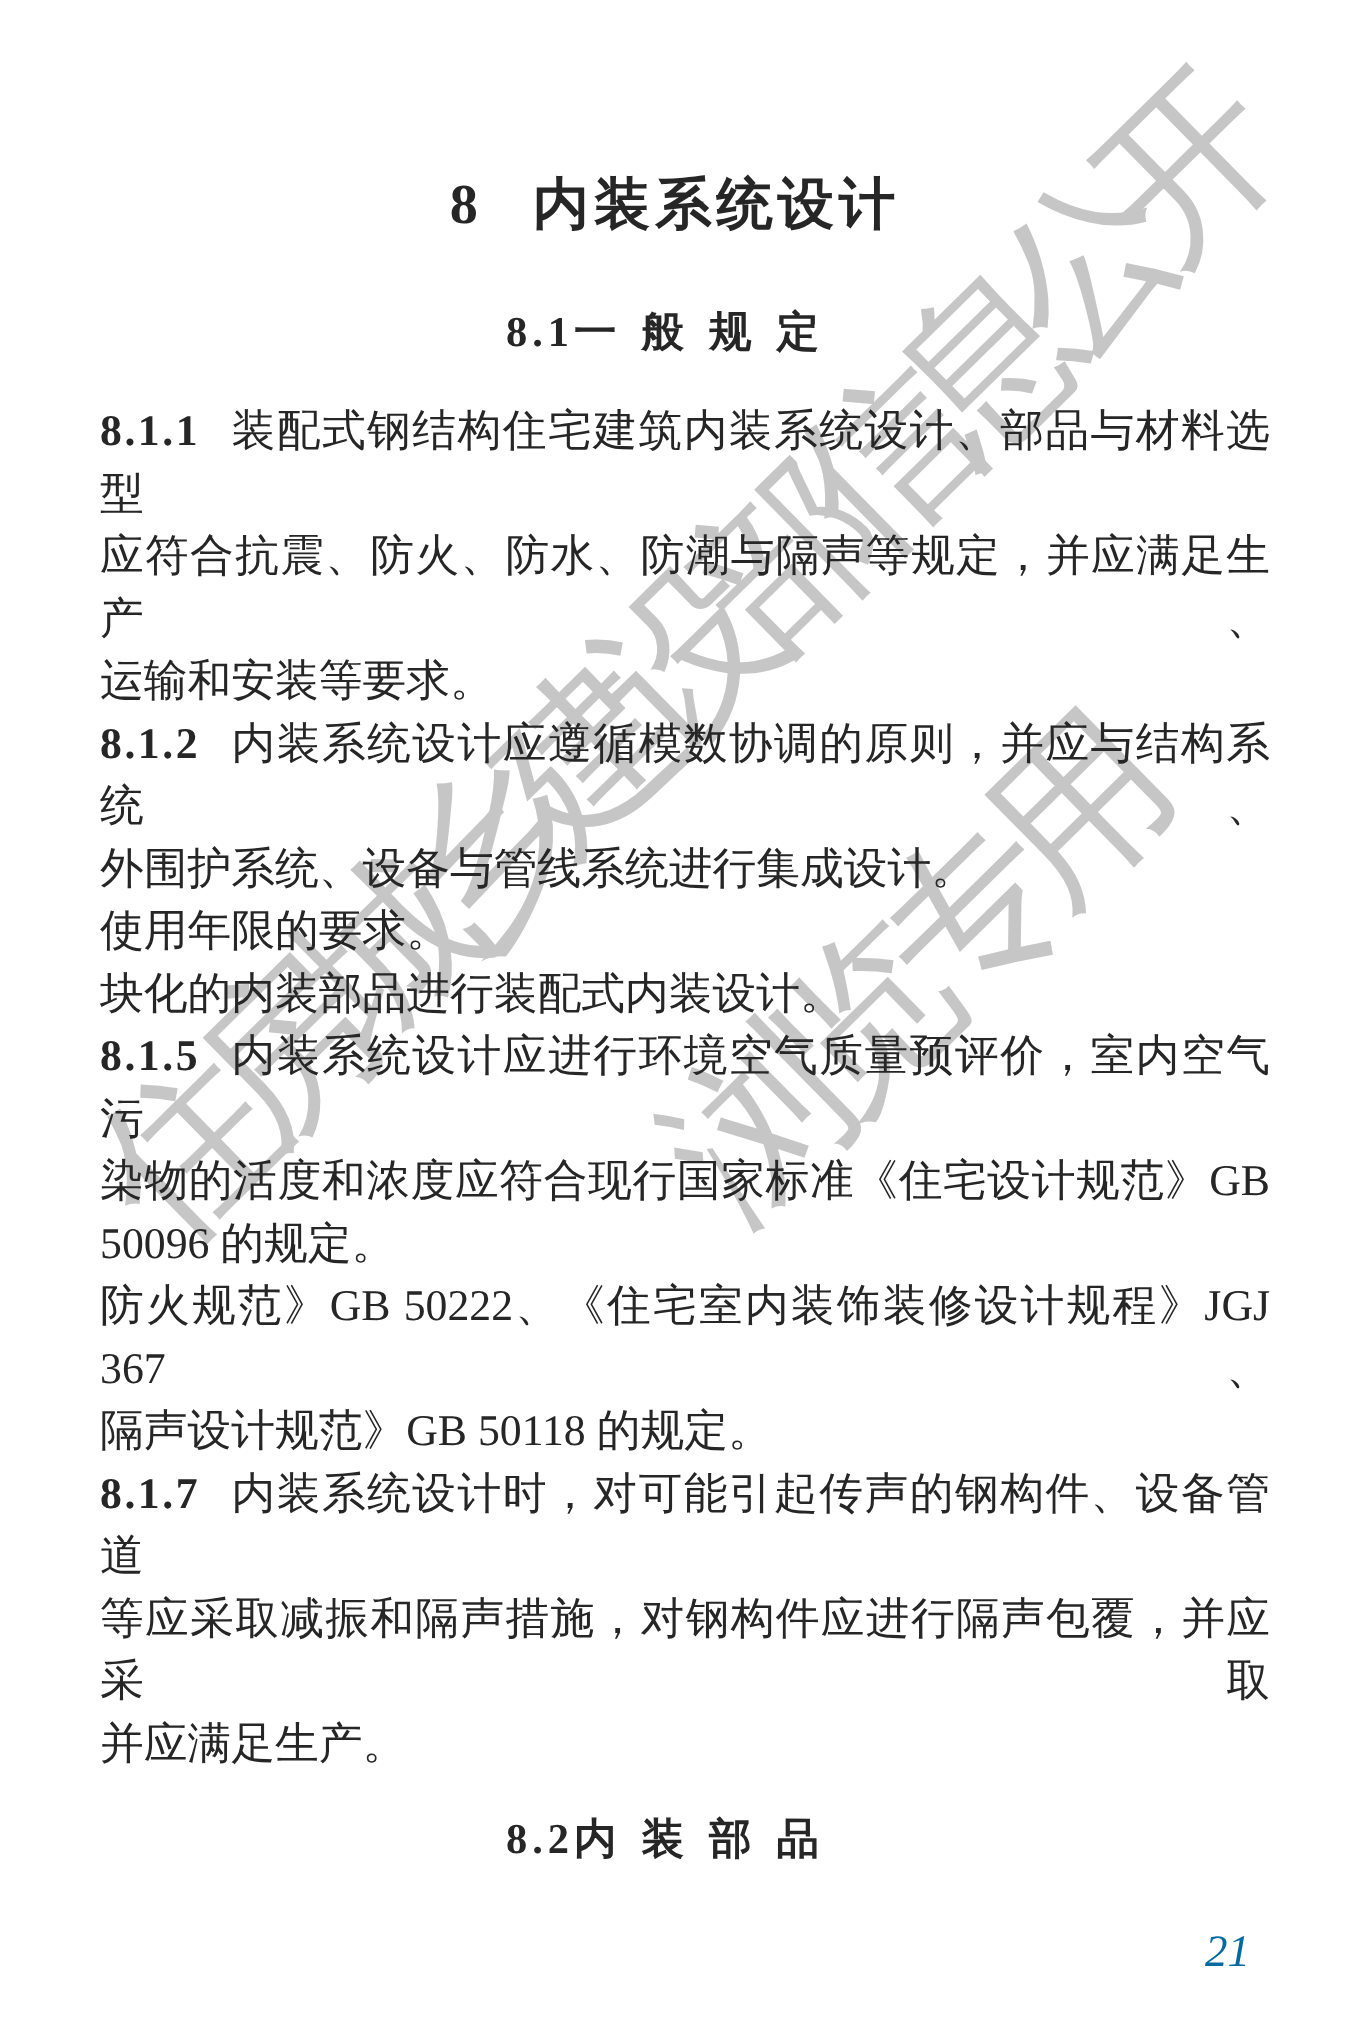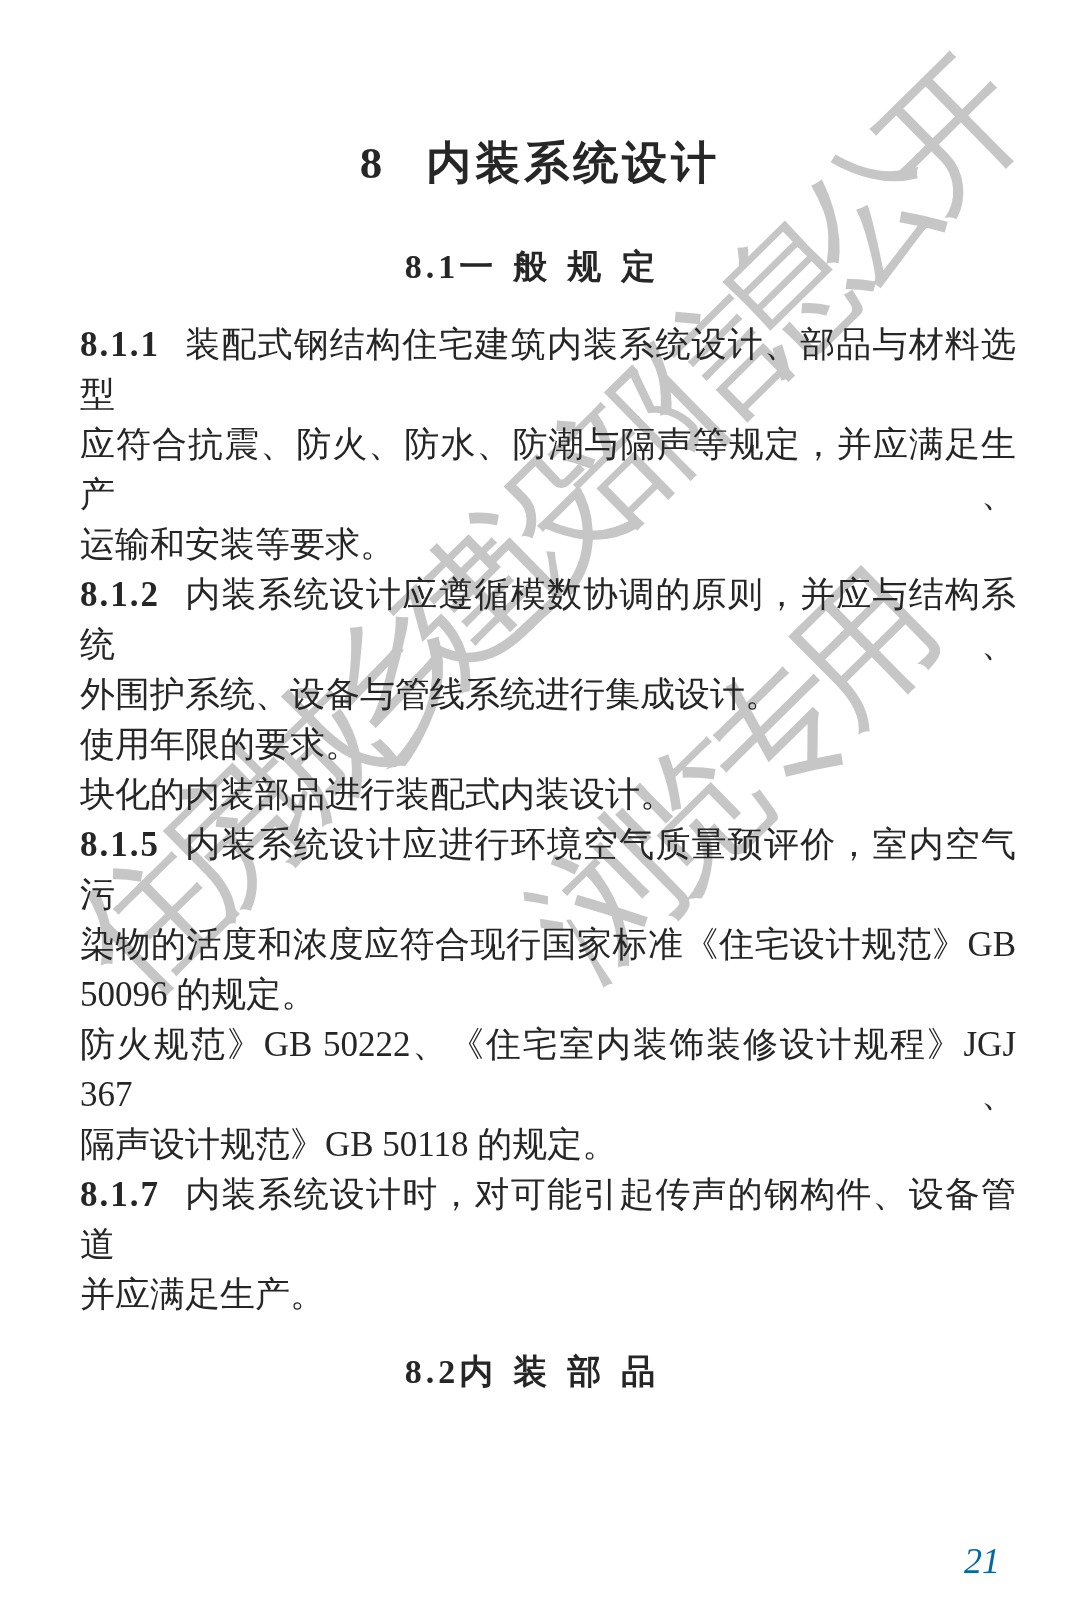--- a/index.html
+++ b/index.html
@@ -102,20 +102,21 @@
         <div class="line just"><span class="pnum">8.1.2</span>内装系统设计应遵循模数协调的原则，并应与结构系统、</div>
         <div class="line">外围护系统、设备与管线系统进行集成设计。</div>
         <div class="line">使用年限的要求。</div>
         <div class="line">块化的内装部品进行装配式内装设计。</div>
         <div class="line just"><span class="pnum">8.1.5</span>内装系统设计应进行环境空气质量预评价，室内空气污</div>
         <div class="line just">染物的活度和浓度应符合现行国家标准《住宅设计规范》GB</div>
         <div class="line">50096 的规定。</div>
         <div class="line just">防火规范》GB 50222、《住宅室内装饰装修设计规程》JGJ 367、</div>
         <div class="line">隔声设计规范》GB 50118 的规定。</div>
         <div class="line just"><span class="pnum">8.1.7</span>内装系统设计时，对可能引起传声的钢构件、设备管道</div>
+        <div class="line just">等应采取减振和隔声措施，对钢构件应进行隔声包覆，并应采取</div>
         <div class="line">并应满足生产。</div>
         <div class="sec-heading later"><span class="num">8.2</span><span class="txt">内装部品</span></div>
       </div>
 
   </div>
 
   <div class="page-number">21</div>
 
   <div class="footer-logo">
     <span>

